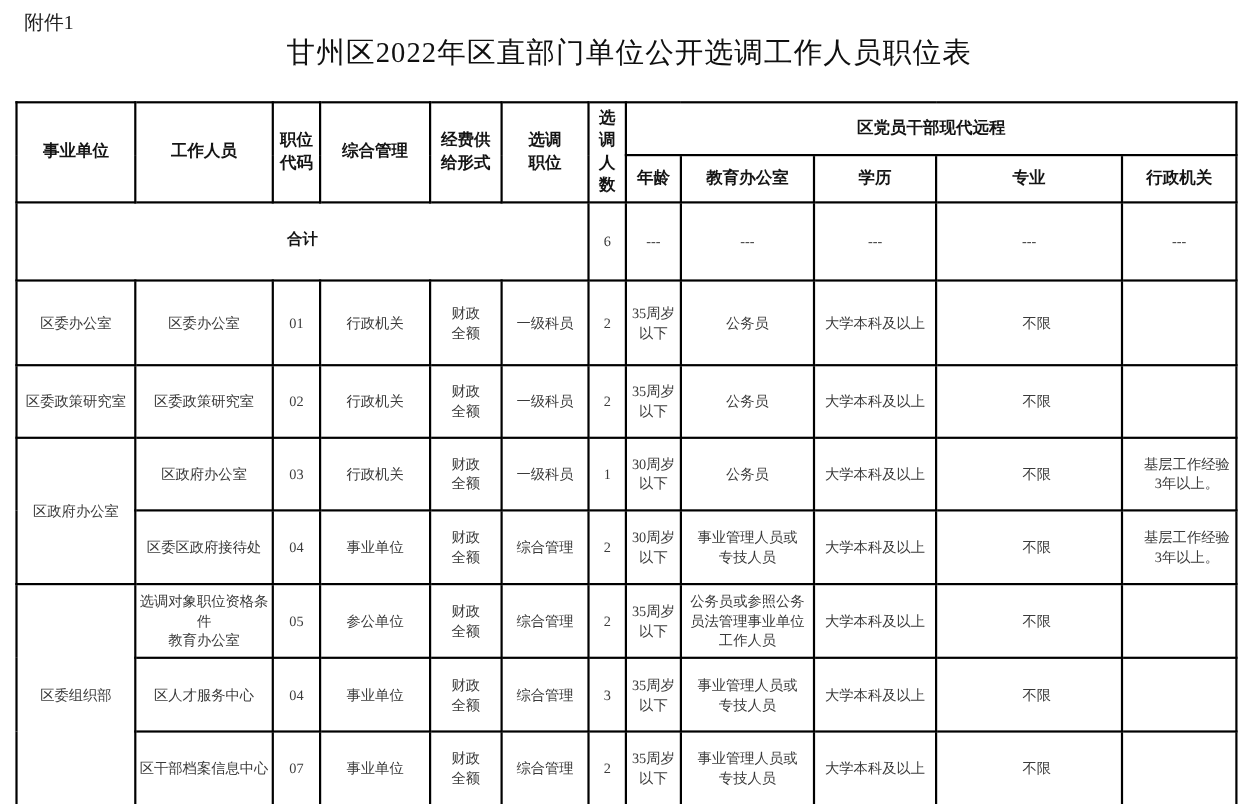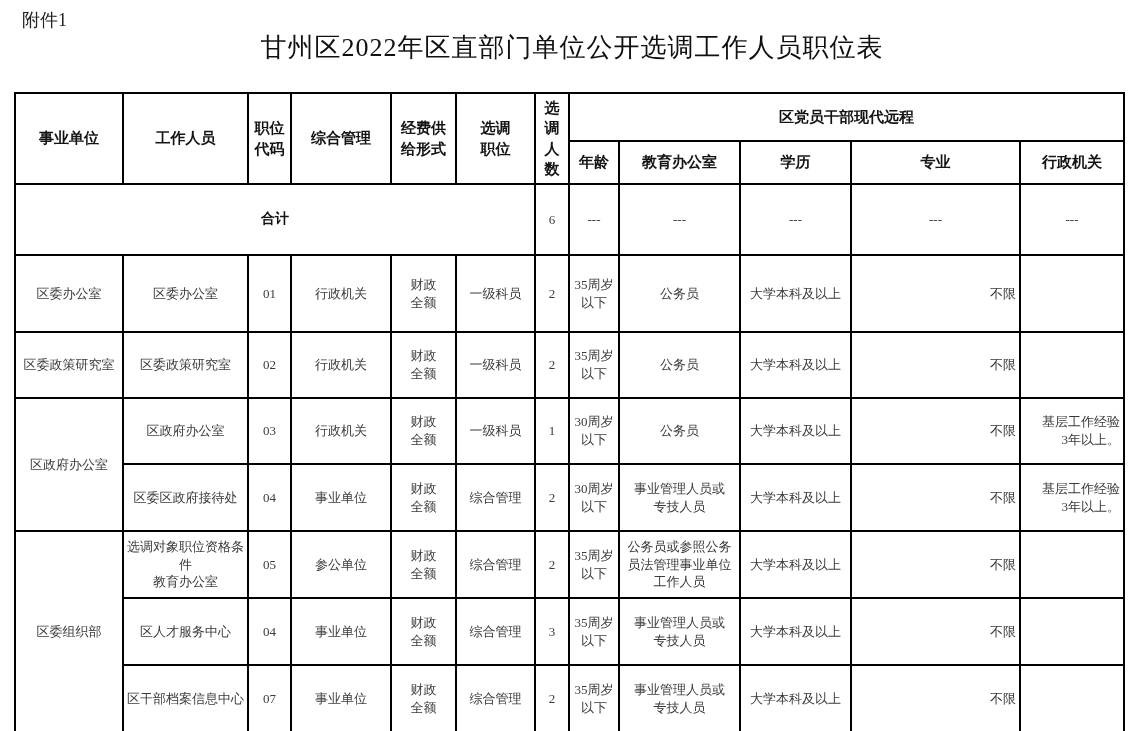--- a/index.html
+++ b/index.html
@@ -25,21 +25,21 @@
     white-space:pre-line;
     overflow:hidden;
     line-height:1.35;
   }
   table.jobs th{
     font-size:15px;font-weight:bold;color:#141414;text-align:center;
   }
   table.jobs td{
     font-size:13px;color:#3a3a3a;text-align:center;
   }
-  table.jobs td.left{text-align:right;padding-left:17px;}
+  table.jobs td.left{text-align:center;padding-left:17px;}
   tr.hrow1{height:48px;}
   tr.hrow2{height:43px;}
   tr.total{height:71px;margin-top:34px;}
   tr.r1{height:77px;}
   tr.r{height:66px;}
   tr.r4{height:67px;}
 </style>
 </head>
 <body>
 

